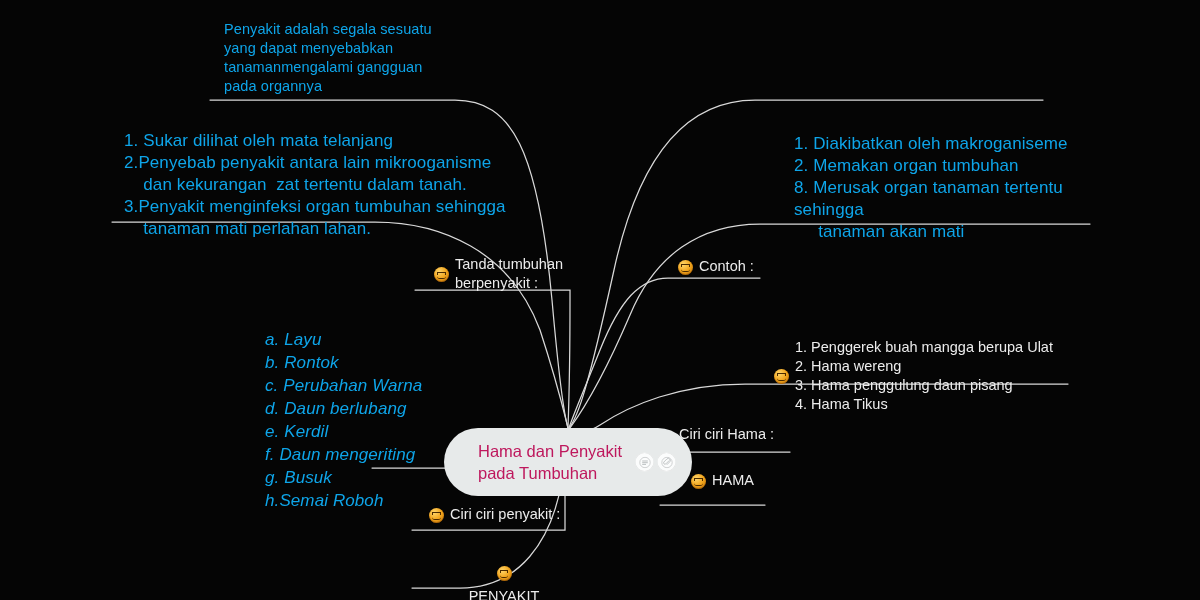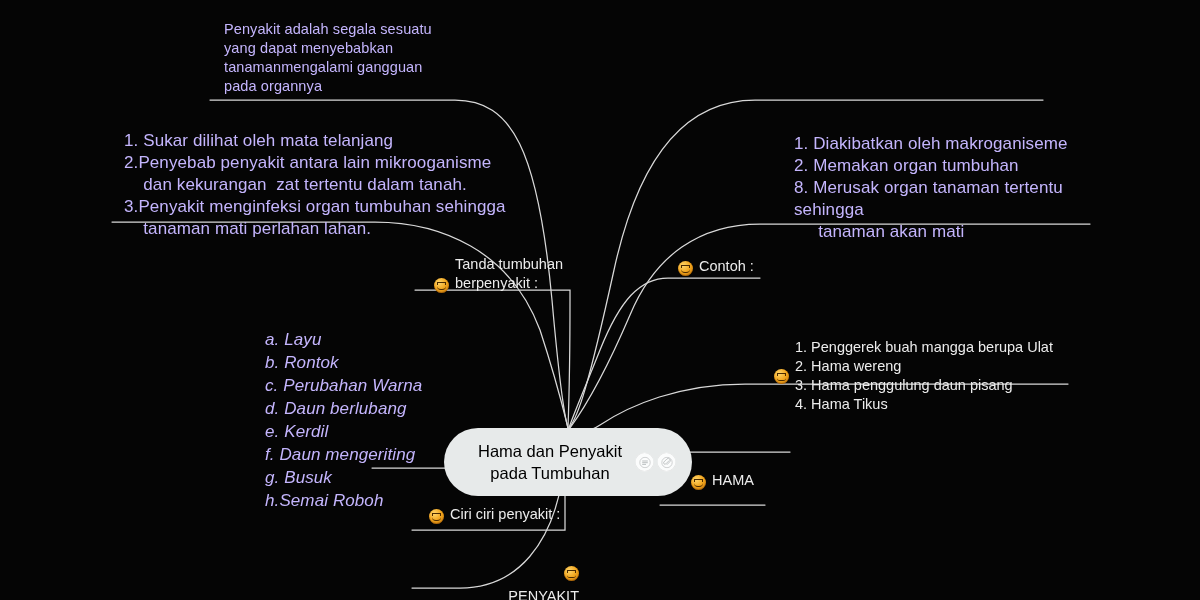--- a/index.html
+++ b/index.html
@@ -20,35 +20,35 @@
     position: absolute;
     left: 0; top: 0;
     width: 1200px;
     height: 600px;
     pointer-events: none;
   }
   .txt {
     position: absolute;
     white-space: pre-wrap;
     line-height: 1.30;
-    color: #c4b5fd;
+    color: #0ea5e9;
     letter-spacing: 0.1px;
   }
   .blk {
     font-size: 14.5px;
   }
   .lst {
     font-size: 17px;
   }
   .branch-label {
     position: absolute;
     font-size: 14.5px;
     color: #ececec;
     display: flex;
-    align-items: flex-end;
+    align-items: center;
     gap: 6px;
     white-space: pre-wrap;
     line-height: 1.30;
   }
   .emoji {
     width: 15px;
     height: 15px;
     flex: 0 0 15px;
     border-radius: 50%;
     margin-top: 2px;
@@ -86,22 +86,22 @@
     border-radius: 34px;
     display: flex;
     align-items: center;
     justify-content: center;
     box-sizing: border-box;
     padding-right: 46px;
     padding-left: 10px;
   }
   #central-title {
     font-size: 16.5px;
-    color: #000000;
-    text-align: center;
+    color: #be185d;
+    text-align: left;
     line-height: 1.35;
     white-space: pre-line;
   }
   .node-icons {
     position: absolute;
     right: 16px;
     top: 50%;
     transform: translateY(-50%);
     display: flex;
     gap: 3px;
@@ -189,20 +189,23 @@
 h.Semai Roboh</div>
 
   <div class="branch-label" style="left:774px; top:316px; width:300px; align-items:center;margin-top:22px;">
     <span class="emoji"></span>
     <span>1. Penggerek buah mangga berupa Ulat
 2. Hama wereng
 3. Hama penggulung daun pisang
 4. Hama Tikus</span>
   </div>
 
+  <div class="branch-label" style="left:679px; top:425px; width:160px;">
+    <span>Ciri ciri Hama :</span>
+  </div>
 
   <div class="branch-label" style="left:691px; top:471px; width:120px;">
     <span class="emoji"></span>
     <span>HAMA</span>
   </div>
 
   <div class="branch-label" style="left:429px; top:505px; width:180px;">
     <span class="emoji"></span>
     <span>Ciri ciri penyakit :</span>
   </div>

